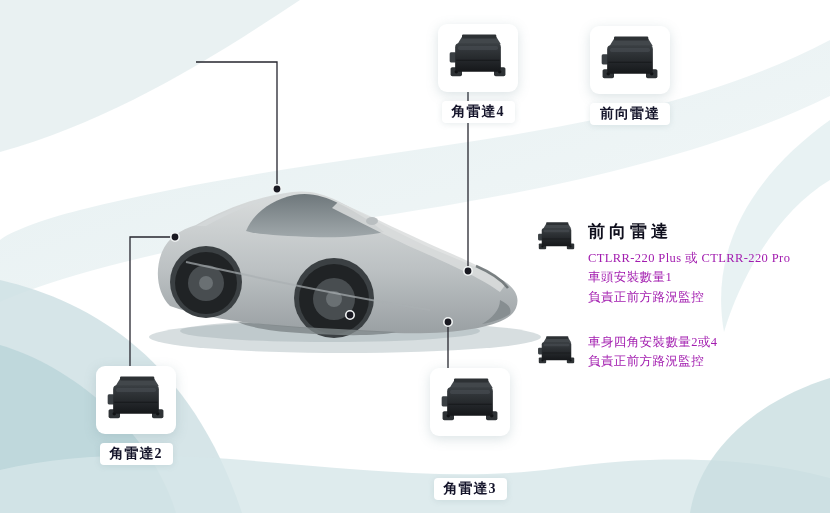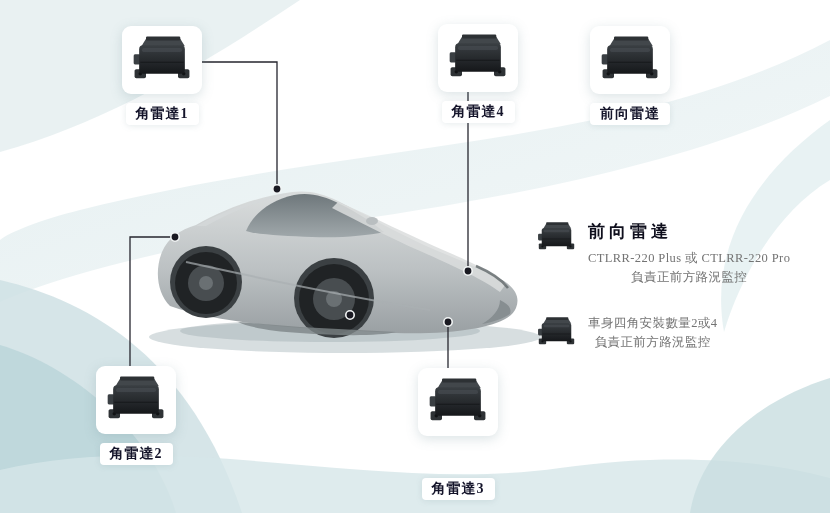--- a/index.html
+++ b/index.html
@@ -21,21 +21,21 @@
   .label-badge{
     background:#ffffff;border-radius:4px;padding:2px 10px;
     font-weight:700;font-size:14px;letter-spacing:1px;color:#14142a;
     white-space:nowrap;box-shadow:0 1px 6px rgba(110,145,150,.18);
   }
 
   .legend{position:absolute;left:538px;top:220px;display:flex;flex-direction:column;gap:26px;z-index:5;}
   .legend-item{display:flex;gap:13px;align-items:flex-start;}
   .legend-icon svg{width:37px;height:31px;margin-top:2px;display:block;}
   .legend-title{font-size:17px;font-weight:700;letter-spacing:4px;color:#0f0f1d;margin:0 0 7px;}
-  .legend-line{font-size:12.5px;color:#737373;letter-spacing:.4px;margin:0 0 3px;line-height:1.3;white-space:nowrap;text-align:center;}
+  .legend-line{font-size:12.5px;color:#a21caf;letter-spacing:.4px;margin:0 0 3px;line-height:1.3;white-space:nowrap;}
 </style>
 </head>
 <body>
 
 <div class="stage">
 
   <svg width="0" height="0" style="position:absolute" aria-hidden="true">
     <defs>
       <linearGradient id="gBody" x1="0" y1="0" x2="0" y2="1">
         <stop offset="0" stop-color="#3a3f43"></stop>
@@ -127,28 +127,20 @@
     </g>
     <g fill="#1a1a22" stroke="#f2f5f5" stroke-width="1.6">
       <circle cx="277" cy="189" r="4.2"></circle>
       <circle cx="175" cy="237" r="4.2"></circle>
       <circle cx="448" cy="322" r="4.2"></circle>
       <circle cx="468" cy="271" r="4.2"></circle>
       <circle cx="350" cy="315" r="4.2"></circle>
     </g>
   </svg>
 
-  <div class="callout" style="left:122px;top:26px;">
-    <div class="icon-card">
-      <svg viewBox="0 0 100 84">
-          <use href="#radar3d"></use>
-        </svg>
-    </div>
-    <div class="label-badge">角雷達1</div>
-  </div>
 
   <div class="callout" style="left:438px;top:24px;">
     <div class="icon-card">
       <svg viewBox="0 0 100 84">
           <use href="#radar3d"></use>
         </svg>
     </div>
     <div class="label-badge">角雷達4</div>
   </div>
 
@@ -163,39 +155,40 @@
 
   <div class="callout" style="left:96px;top:366px;">
     <div class="icon-card">
       <svg viewBox="0 0 100 84">
           <use href="#radar3d"></use>
         </svg>
     </div>
     <div class="label-badge">角雷達2</div>
   </div>
 
-  <div class="callout" style="left:418px;top:368px;gap:42px;">
+  <div class="callout" style="left:430px;top:368px;gap:42px;">
     <div class="icon-card">
       <svg viewBox="0 0 100 84">
           <use href="#radar3d"></use>
         </svg>
     </div>
     <div class="label-badge">角雷達3</div>
   </div>
 
   <div class="legend">
     <div class="legend-item">
       <div class="legend-icon">
         <svg viewBox="0 0 100 84">
             <use href="#radar3d"></use>
           </svg>
       </div>
       <div>
         <p class="legend-title">前向雷達</p>
         <p class="legend-line">CTLRR-220 Plus 或 CTLRR-220 Pro</p>
+        <p class="legend-line">車頭安裝數量1</p>
         <p class="legend-line">負責正前方路況監控</p>
       </div>
     </div>
     <div class="legend-item">
       <div class="legend-icon">
         <svg viewBox="0 0 100 84">
             <use href="#radar3d"></use>
           </svg>
       </div>
       <div>

